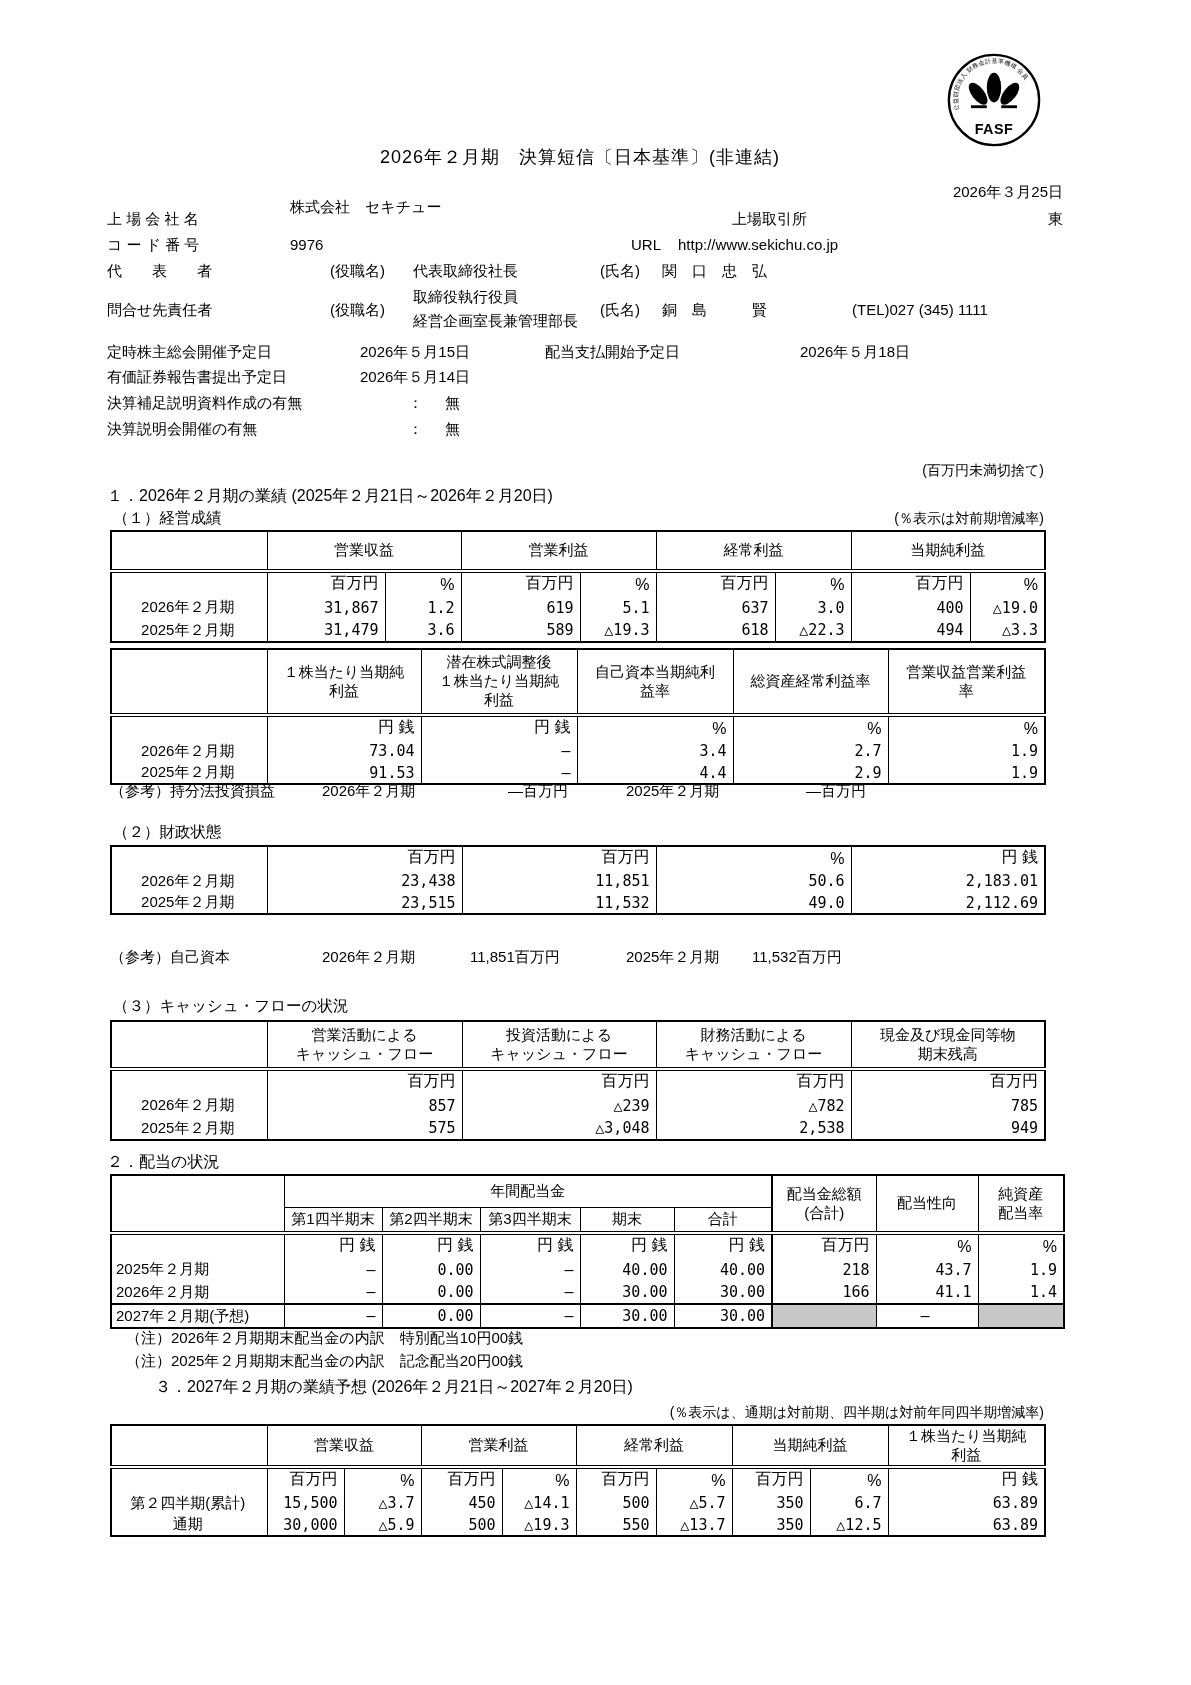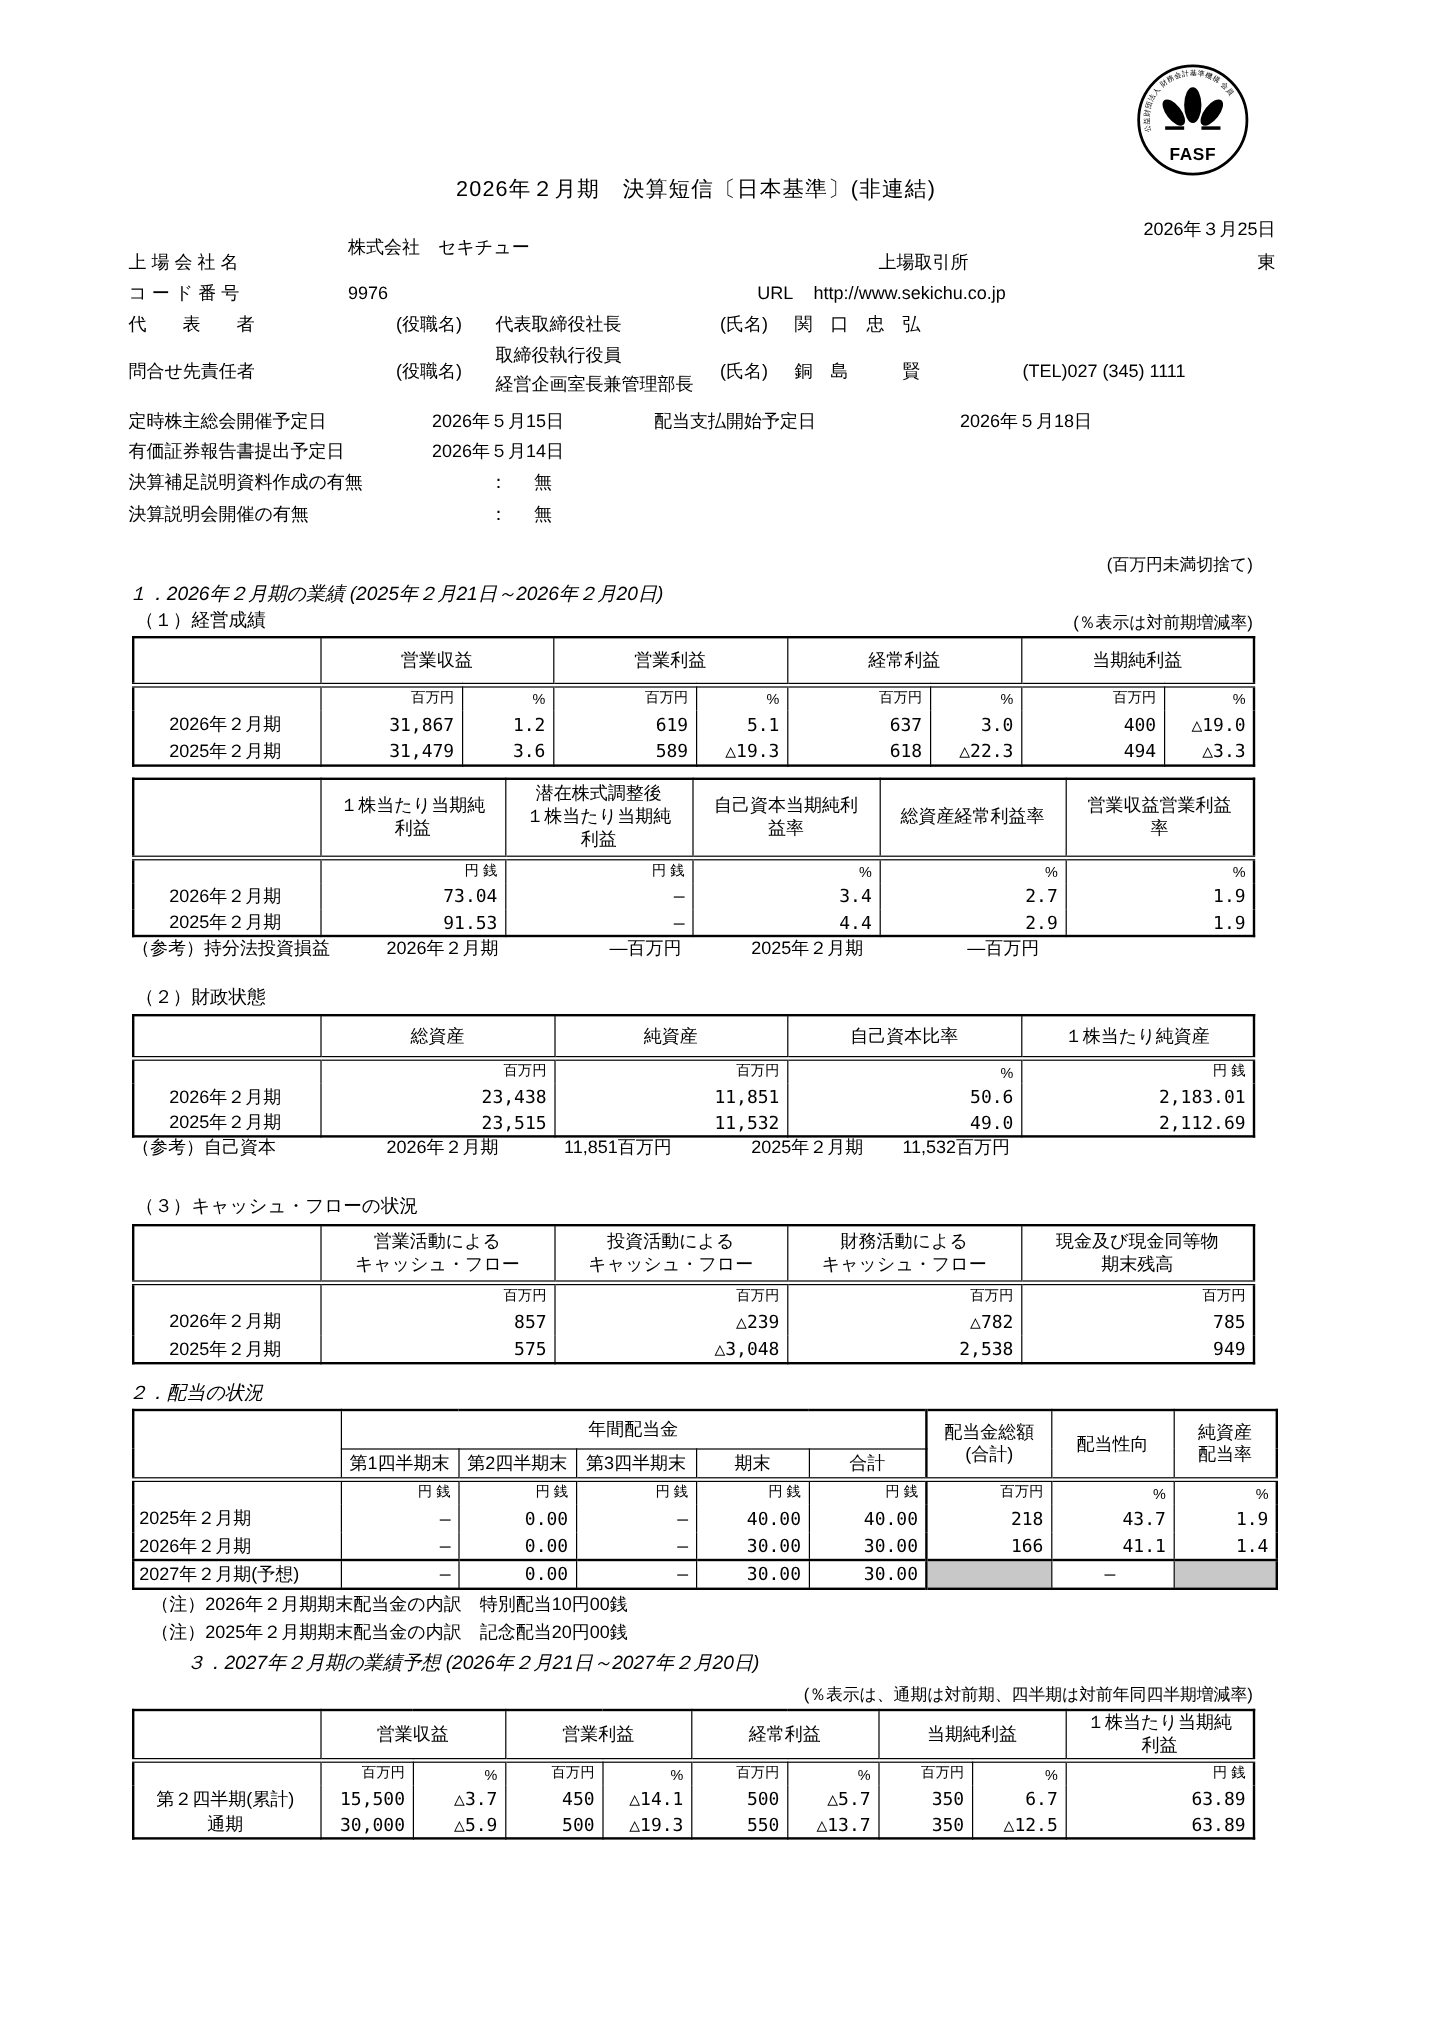--- a/index.html
+++ b/index.html
@@ -1,33 +1,33 @@
 <!DOCTYPE html>
 <html><head>
 <meta charset="utf-8">
 <style>
   html,body{margin:0;padding:0;background:#ffffff;}
   #page{position:relative;width:1191px;height:1685px;background:#ffffff;color:#000;
         font-family:"Liberation Sans","DejaVu Sans",sans-serif;}
   .abs{position:absolute;white-space:pre;font-size:15px;line-height:1.2;}
   .rt{text-align:right;}
   .title{font-size:18px;letter-spacing:1px;text-align:center;}
-  .h1{font-size:16px;font-style:italic;}
+  .h1{font-size:16px;}
   .h2{font-size:15.5px;}
   .small{font-size:14px;}
   
   .tbl{position:absolute;border-collapse:collapse;table-layout:fixed;border:2px solid #000;background:#fff;}
   .tbl td{border-left:1px solid #000;border-right:1px solid #000;padding:0 5px 0 2px;
           font-size:15px;vertical-align:middle;overflow:hidden;}
   .tbl tr.hd td, .tbl tr.hd1 td, .tbl tr.hd2 td{text-align:center;padding:0 2px;font-size:15px;}
   .tbl tr.hd td{border-bottom:4px double #000;}
   .tbl tr.hd2 td{border-bottom:4px double #000;font-size:15px;margin-left:28px;}
   .tbl td.band{border-bottom:1px solid #000;}
   .tbl td.rsp{border-bottom:4px double #000;}
-  .tbl tr.un td{text-align:right;font-size:12px;vertical-align:bottom;padding:0 6px 2px 2px;border-top:none;}
+  .tbl tr.un td{text-align:right;font-size:16px;vertical-align:bottom;padding:0 6px 2px 2px;border-top:none;}
   .tbl td.num{text-align:right;font-family:"DejaVu Sans Mono","Liberation Mono",monospace;
               font-size:15px;padding:0 6px 0 2px;}
   .tbl td.rowlbl{text-align:center;}
   .tbl td.rowlbl-l{text-align:left;padding-left:4px;}
   .tbl tr.fr td{border-top:2px solid #000;}
   .gray{background:#c8c8c8;}
   .gb{border-left:2px solid #000 !important;}
   .pre{white-space:pre-line;line-height:1.25;}
 </style>
 </head>
@@ -215,27 +215,20 @@
   <div class="abs h2" style="left:113px;top:823px;">（２）財政状態</div>
   <table class="tbl" style="left:110px;top:845px;width:934px;">
     <colgroup>
         <col style="width:156px">
         <col style="width:195px">
         <col style="width:194px">
         <col style="width:195px">
         <col style="width:194px">
       </colgroup>
     <tbody>
-        <tr class="hd" style="height:36px">
-      <td></td>
-      <td>総資産</td>
-      <td>純資産</td>
-      <td>自己資本比率</td>
-      <td>１株当たり純資産</td>
-    </tr>
     <tr class="un" style="height:18px">
       <td></td>
       <td>百万円</td>
       <td>百万円</td>
       <td>%</td>
       <td>円 銭</td>
     </tr>
     <tr style="height:22px">
       <td class="rowlbl">2026年２月期</td>
       <td class="num">23,438</td>

